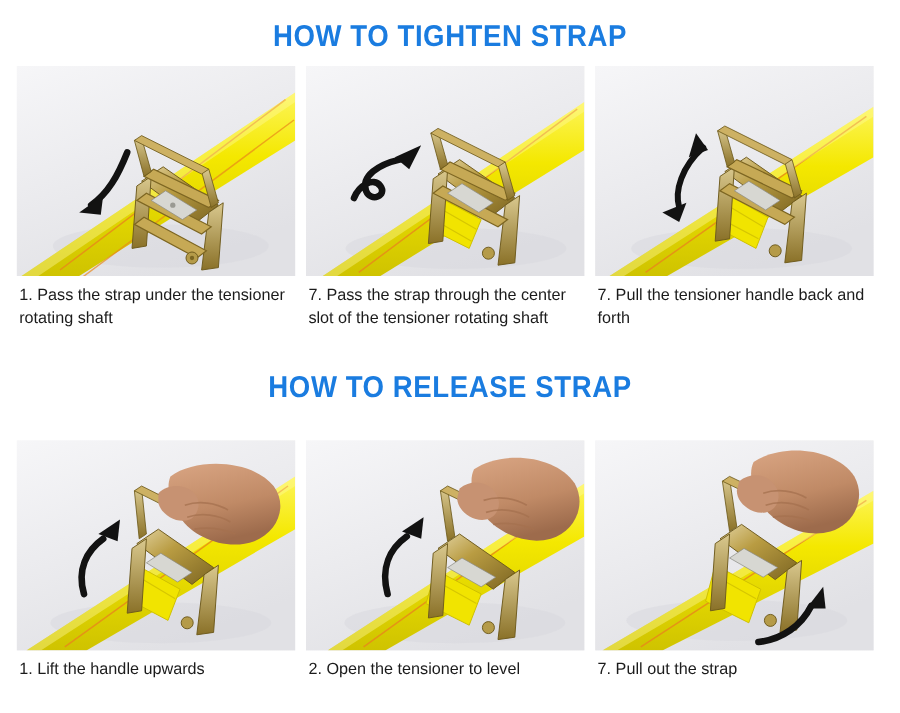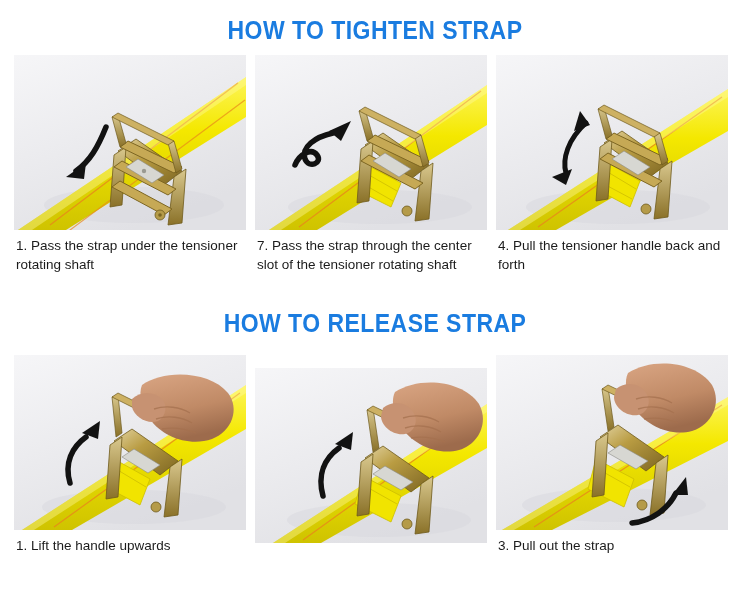--- a/index.html
+++ b/index.html
@@ -18,21 +18,21 @@
     letter-spacing:0.5px;
     font-family:"Liberation Sans Narrow","Liberation Sans",sans-serif;
     transform:scaleX(0.92);
     line-height:1;
   }
   #heading-tighten{position:absolute;left:0;top:18px;width:750px;}
   #heading-release{position:absolute;left:0;top:311px;width:750px;}
 
   .row{position:absolute;left:0;width:750px;display:flex;gap:9px;padding:0 14px;box-sizing:border-box;}
   #row-tighten{top:55px;}
-  #row-release{top:355px;align-items:center;}
+  #row-release{top:367px;}
 
   .panel{width:232px;display:flex;flex-direction:column;}
   .photo{
     width:232px;height:175px;
     position:relative;overflow:hidden;
     background:linear-gradient(160deg,#f4f4f6 0%,#ececed 40%,#e6e6e9 75%,#e2e2e6 100%);
   }
   .photo svg{position:absolute;left:0;top:0;width:232px;height:175px;display:block;}
   .caption{
     font-size:13.5px;
@@ -184,21 +184,21 @@
           <circle cx="150" cy="154" r="5" fill="#b59b49" stroke="#6e5a1c" stroke-width="0.8"></circle>
         </g>
 
         <g fill="none" stroke="#121212" stroke-width="5" stroke-linecap="round">
           <path d="M90,68 C72,84 66,104 70,118"></path>
         </g>
         <polygon points="84,56 78,76 94,70" fill="#121212"></polygon>
         <polygon points="56,122 76,114 70,130" fill="#121212"></polygon>
       </svg>
     </div>
-    <div class="caption">4. Pull the tensioner handle back and forth</div>
+    <div class="caption">7. Pull the tensioner handle back and forth</div>
   </div>
 </div>
 
 <div class="section-heading" id="heading-release">HOW TO RELEASE STRAP</div>
 
 <div class="row" id="row-release">
 
   <div class="panel">
     <div class="photo">
       <svg viewBox="0 0 232 175" xmlns="http://www.w3.org/2000/svg">
@@ -279,20 +279,21 @@
             <path d="M150,60 C162,56 176,58 186,64"></path>
             <path d="M156,70 C168,68 180,70 190,74"></path>
           </g>
         </g>
         <g fill="none" stroke="#121212" stroke-width="5.5" stroke-linecap="round">
           <path d="M68,128 C62,106 70,90 84,80"></path>
         </g>
         <polygon points="98,64 80,76 96,82" fill="#121212"></polygon>
       </svg>
     </div>
+    <div class="caption">2. Open the tensioner to level</div>
   </div>
 
   <div class="panel">
     <div class="photo">
       <svg viewBox="0 0 232 175" xmlns="http://www.w3.org/2000/svg">
         <rect width="232" height="175" fill="url(#bg1)"></rect>
         <ellipse cx="118" cy="150" rx="92" ry="17" fill="#d9d9de" opacity="0.55"></ellipse>
         <g>
           <polygon points="232,42 232,86 56,175 6,175" fill="url(#strapA)"></polygon>
           <polyline points="226,50 38,172" fill="none" stroke="#e8881a" stroke-width="1.2" opacity="0.85"></polyline>
@@ -319,15 +320,15 @@
             <path d="M142,54 C154,50 168,52 178,58"></path>
             <path d="M148,64 C160,62 172,64 182,68"></path>
           </g>
         </g>
         <g fill="none" stroke="#121212" stroke-width="5.5" stroke-linecap="round">
           <path d="M136,168 C156,166 172,154 180,138"></path>
         </g>
         <polygon points="190,122 176,140 192,140" fill="#121212"></polygon>
       </svg>
     </div>
-    <div class="caption">3. Pull out the strap</div>
+    <div class="caption">7. Pull out the strap</div>
   </div>
 </div>
 
 </body></html>

